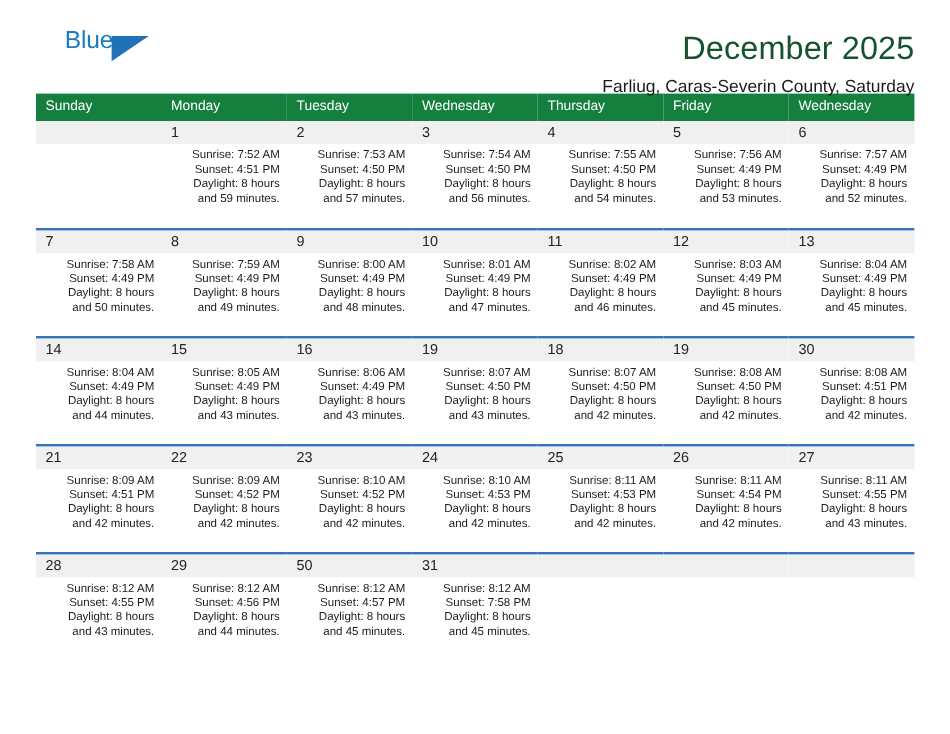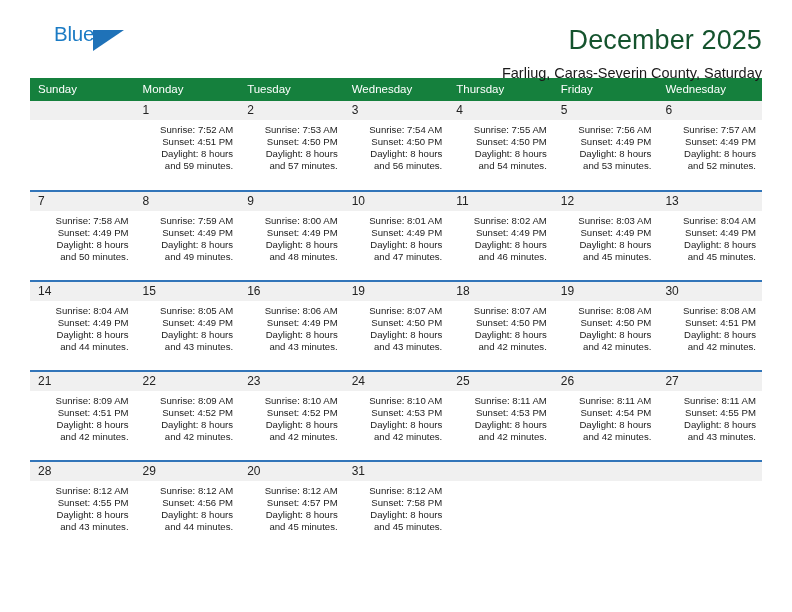--- a/index.html
+++ b/index.html
@@ -412,21 +412,21 @@
           <td>
             <div class="daynum">29</div>
             <div class="info">
               <div>Sunrise: 8:12 AM</div>
               <div>Sunset: 4:56 PM</div>
               <div>Daylight: 8 hours</div>
               <div>and 44 minutes.</div>
             </div>
           </td>
           <td>
-            <div class="daynum">20</div>
+            <div class="daynum">50</div>
             <div class="info">
               <div>Sunrise: 8:12 AM</div>
               <div>Sunset: 4:57 PM</div>
               <div>Daylight: 8 hours</div>
               <div>and 45 minutes.</div>
             </div>
           </td>
           <td>
             <div class="daynum">31</div>
             <div class="info">

